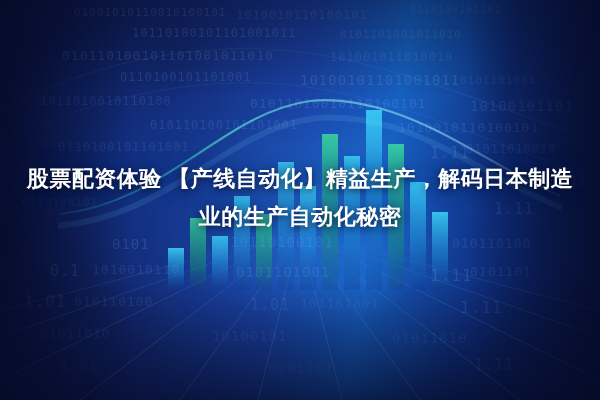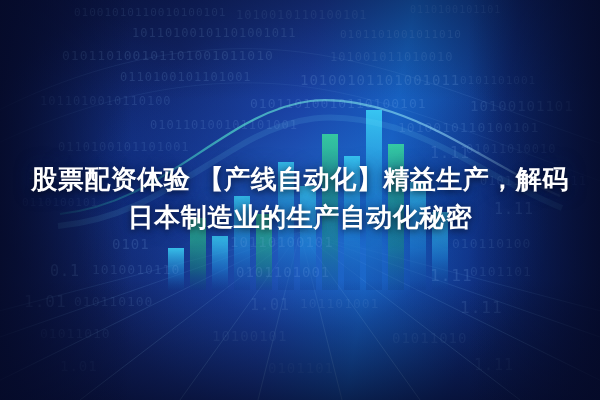--- a/index.html
+++ b/index.html
@@ -65,21 +65,21 @@
   .headline {
     position: absolute;
     left: 0;
     right: 0;
     top: 160px;
     padding: 0 18px;
     box-sizing: border-box;
     text-align: center;
     color: #ffffff;
     font-family: "Liberation Sans", sans-serif;
-    font-size: 26px;
+    font-size: 22px;
     font-weight: bold;
     line-height: 38px;
     letter-spacing: 0.5px;
     text-shadow: 0 2px 6px rgba(0,0,0,0.55), 0 0 18px rgba(10,30,90,0.8);
   }
 </style>
 </head>
 <body>
 
 <div id="stage">

